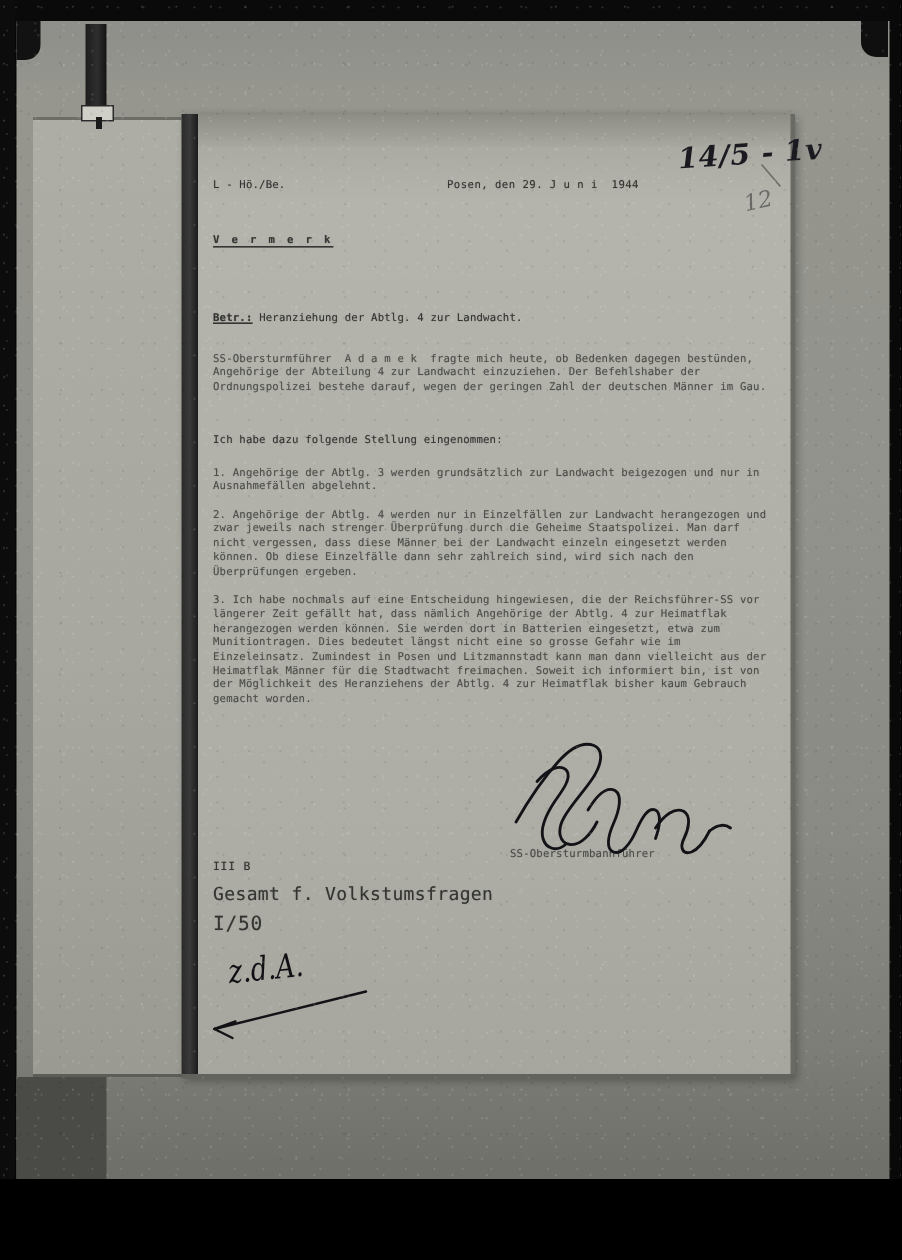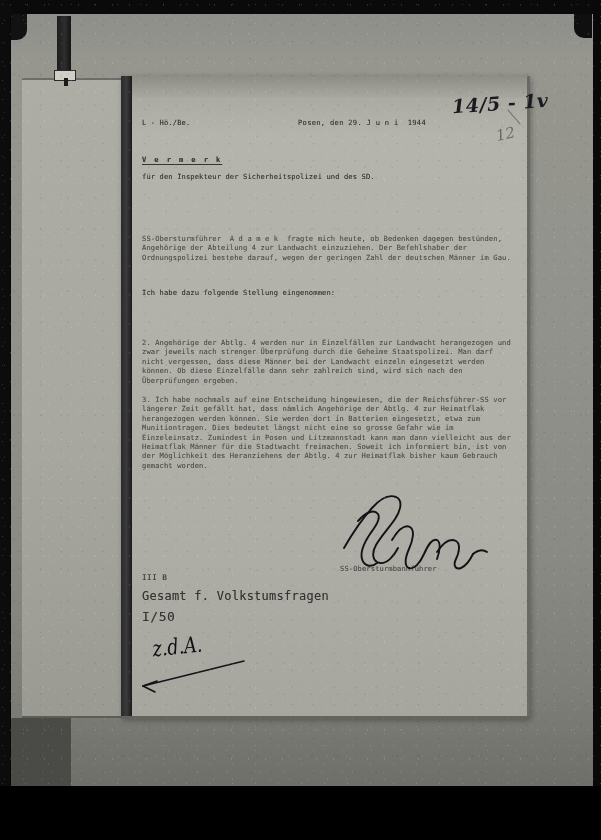--- a/index.html
+++ b/index.html
@@ -269,26 +269,27 @@
   <div class="doc"></div>
   <div class="doc-top-shade"></div>
   <div class="doc-bind"></div>
   <div class="doc-right-edge"></div>
   <div class="doc-bottom-edge"></div>
 
   <div class="typed ref-line">L - Hö./Be.</div>
   <div class="typed date-line">Posen, den 29. J u n i  1944</div>
 
   <div class="typed hd-vermerk"><u>V e r m e r k</u></div>
-  <div class="typed hd-sub">für den Inspekteur der Sicherheitspolizei und des SD.</div>
-
+
+  <div class="typed betr"><span class="lab">Betr.:</span> <span>Heranziehung der Abtlg. 4 zur Landwacht.</span></div>
 
   <div class="typed para-intro faded">SS-Obersturmführer  A d a m e k  fragte mich heute, ob Bedenken dagegen bestünden, Angehörige der Abteilung 4 zur Landwacht einzuziehen. Der Befehlshaber der Ordnungspolizei bestehe darauf, wegen der geringen Zahl der deutschen Männer im Gau.</div>
   <div class="typed stellung">Ich habe dazu folgende Stellung eingenommen:</div>
 
+  <div class="typed para-1 faded">1. Angehörige der Abtlg. 3 werden grundsätzlich zur Landwacht beigezogen und nur in Ausnahmefällen abgelehnt.</div>
   <div class="typed para-2 faded">2. Angehörige der Abtlg. 4 werden nur in Einzelfällen zur Landwacht herangezogen und zwar jeweils nach strenger Überprüfung durch die Geheime Staatspolizei. Man darf nicht vergessen, dass diese Männer bei der Landwacht einzeln eingesetzt werden können. Ob diese Einzelfälle dann sehr zahlreich sind, wird sich nach den Überprüfungen ergeben.</div>
   <div class="typed para-3 faded">3. Ich habe nochmals auf eine Entscheidung hingewiesen, die der Reichsführer-SS vor längerer Zeit gefällt hat, dass nämlich Angehörige der Abtlg. 4 zur Heimatflak herangezogen werden können. Sie werden dort in Batterien eingesetzt, etwa zum Munitiontragen. Dies bedeutet längst nicht eine so grosse Gefahr wie im Einzeleinsatz. Zumindest in Posen und Litzmannstadt kann man dann vielleicht aus der Heimatflak Männer für die Stadtwacht freimachen. Soweit ich informiert bin, ist von der Möglichkeit des Heranziehens der Abtlg. 4 zur Heimatflak bisher kaum Gebrauch gemacht worden.</div>
 
   <div class="typed sig-rank faded">SS-Obersturmbannführer</div>
 
   <div class="typed file-1">III B</div>
   <div class="typed file-2">Gesamt f. Volkstumsfragen</div>
   <div class="typed file-3">I/50</div>
 
   <div class="ink hw-topnum">14/5 - 1v</div>

